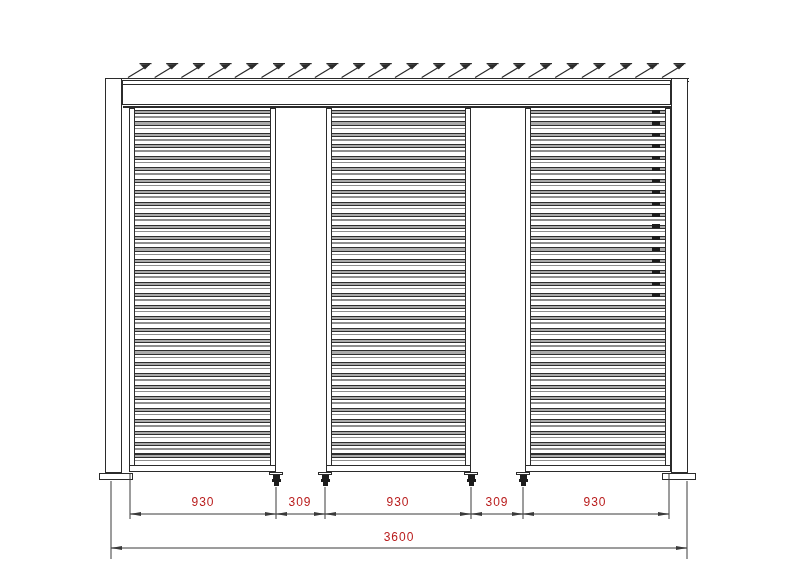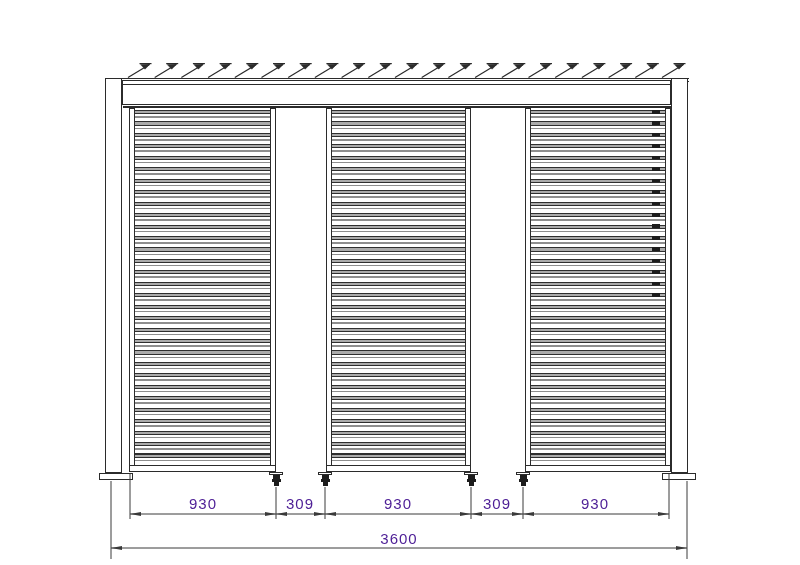--- a/index.html
+++ b/index.html
@@ -18,21 +18,21 @@
       #ababab 1px,#ababab 3.1px,
       #2f2f2f 3.1px,#2f2f2f 4.1px,
       #ffffff 4.1px,#ffffff 6.1px,
       #8e8e8e 6.1px,#8e8e8e 7.6px,
       #ffffff 7.6px,#ffffff 11.45px
     );
   }
   .frame{border:1px solid #2b2b2b;background:#fff;}
   .dim-label{
     position:absolute;transform:translateX(-50%);
-    font-size:15px;color:#4c1d95;letter-spacing:1px;white-space:nowrap;
+    font-size:12px;color:#b91c1c;letter-spacing:1px;white-space:nowrap;
   }
   .clips{
     background:repeating-linear-gradient(
       to bottom,
       #1c1c1c 0px,#1c1c1c 3.6px,
       transparent 3.6px,transparent 11.45px
     );
   }
   svg{display:block;}
 </style>

